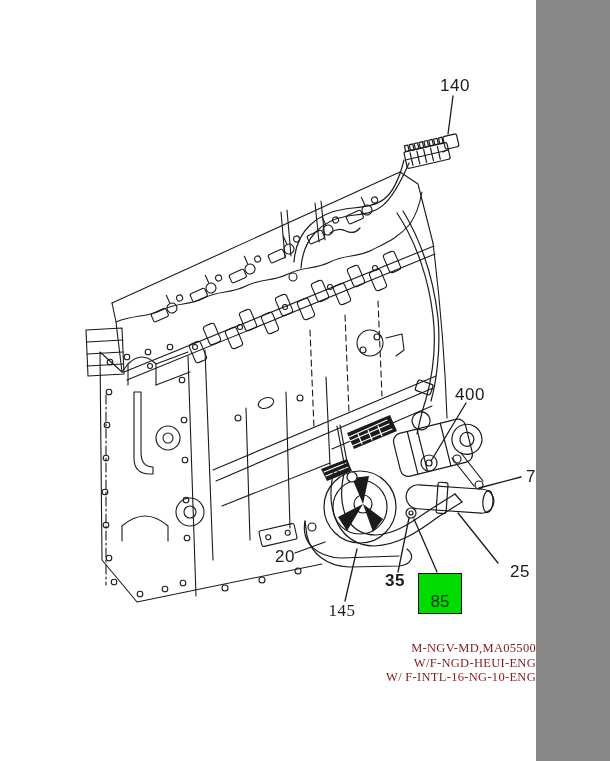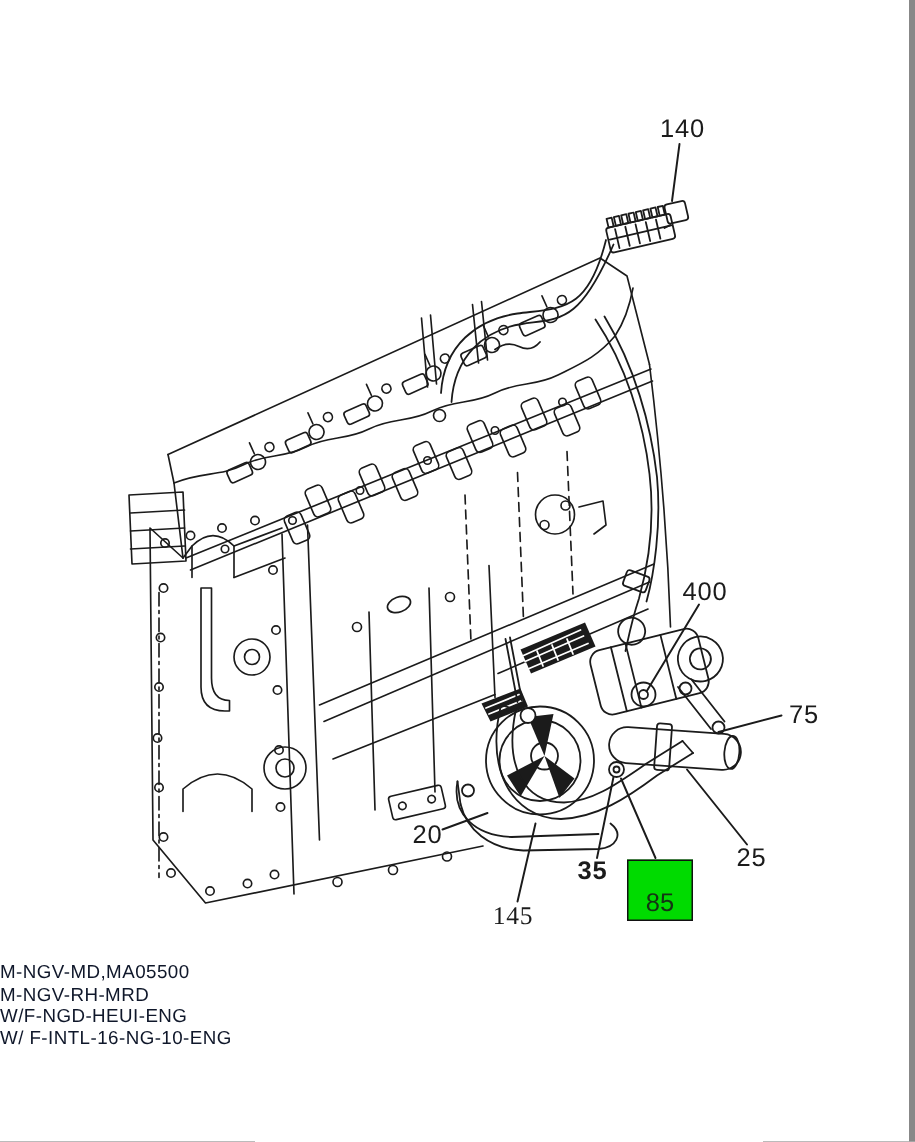--- a/index.html
+++ b/index.html
@@ -1,26 +1,26 @@
 <!DOCTYPE html>
 <html><head>
 <meta charset="utf-8">
 <style>
   html,body{margin:0;padding:0;background:#888;}
-  #page{position:relative;width:606px;height:761px;background:#ffffff;overflow:hidden;
+  #page{position:relative;width:536px;height:761px;background:#ffffff;overflow:hidden;
         font-family:"Liberation Sans",sans-serif;}
   #diagram-svg{position:absolute;left:0;top:0;}
   .callout{position:absolute;transform:translate(-50%,-50%);font-size:17px;color:#1b1b1b;
            letter-spacing:0.5px;white-space:nowrap;}
   #highlight-85{position:absolute;left:418px;top:573px;width:44px;height:41px;
                 background:#00db00;border:1.4px solid #111;box-sizing:border-box;
                 display:flex;align-items:center;justify-content:center;}
   #highlight-85 .callout-in-box{font-size:17px;color:#143314;margin-top:16px;}
-  #footer-block{position:absolute;left:0;right:0;top:641px;text-align:left;
-                font-size:12.5px;line-height:14.6px;color:#0f172a;letter-spacing:0.3px;}
+  #footer-block{position:absolute;left:0;right:0;top:641px;text-align:right;
+                font-size:12.5px;line-height:14.6px;color:#7f1d1d;letter-spacing:0.3px;font-family:Liberation Serif, serif;}
 </style>
 </head>
 <body>
 
 <div id="page">
 
   <svg id="diagram-svg" width="610" height="761" viewBox="0 0 610 761">
 
     <defs>
       <g id="rocker">
@@ -250,29 +250,28 @@
       <line x1="398" y1="572" x2="409" y2="518"></line>
       <line x1="437" y1="572" x2="414" y2="519"></line>
       <line x1="295" y1="553" x2="325" y2="542"></line>
       <line x1="345" y1="601" x2="357" y2="549"></line>
     </g>
   </svg>
 
   <div class="callout" style="left:455px;top:86px;">140</div>
   <div class="callout" style="left:470px;top:395px;">400</div>
   <div class="callout" style="left:536px;top:477px;text-align:right;">75</div>
-  <div class="callout" style="left:501px;top:572px;">25</div>
+  <div class="callout" style="left:520px;top:572px;">25</div>
   <div class="callout" style="left:395px;top:581px;font-weight:bold;">35</div>
   <div class="callout" style="left:285px;top:557px;">20</div>
   <div class="callout" style="left:342px;top:611px;font-family:Liberation Serif, serif;">145</div>
 
   <div id="highlight-85">
     <div class="callout-in-box">85</div>
   </div>
 
   <div id="footer-block">
     <div>M-NGV-MD,MA05500</div>
-    <div>M-NGV-RH-MRD</div>
     <div>W/F-NGD-HEUI-ENG</div>
     <div>W/ F-INTL-16-NG-10-ENG</div>
   </div>
 
 </div>
 
 </body></html>

